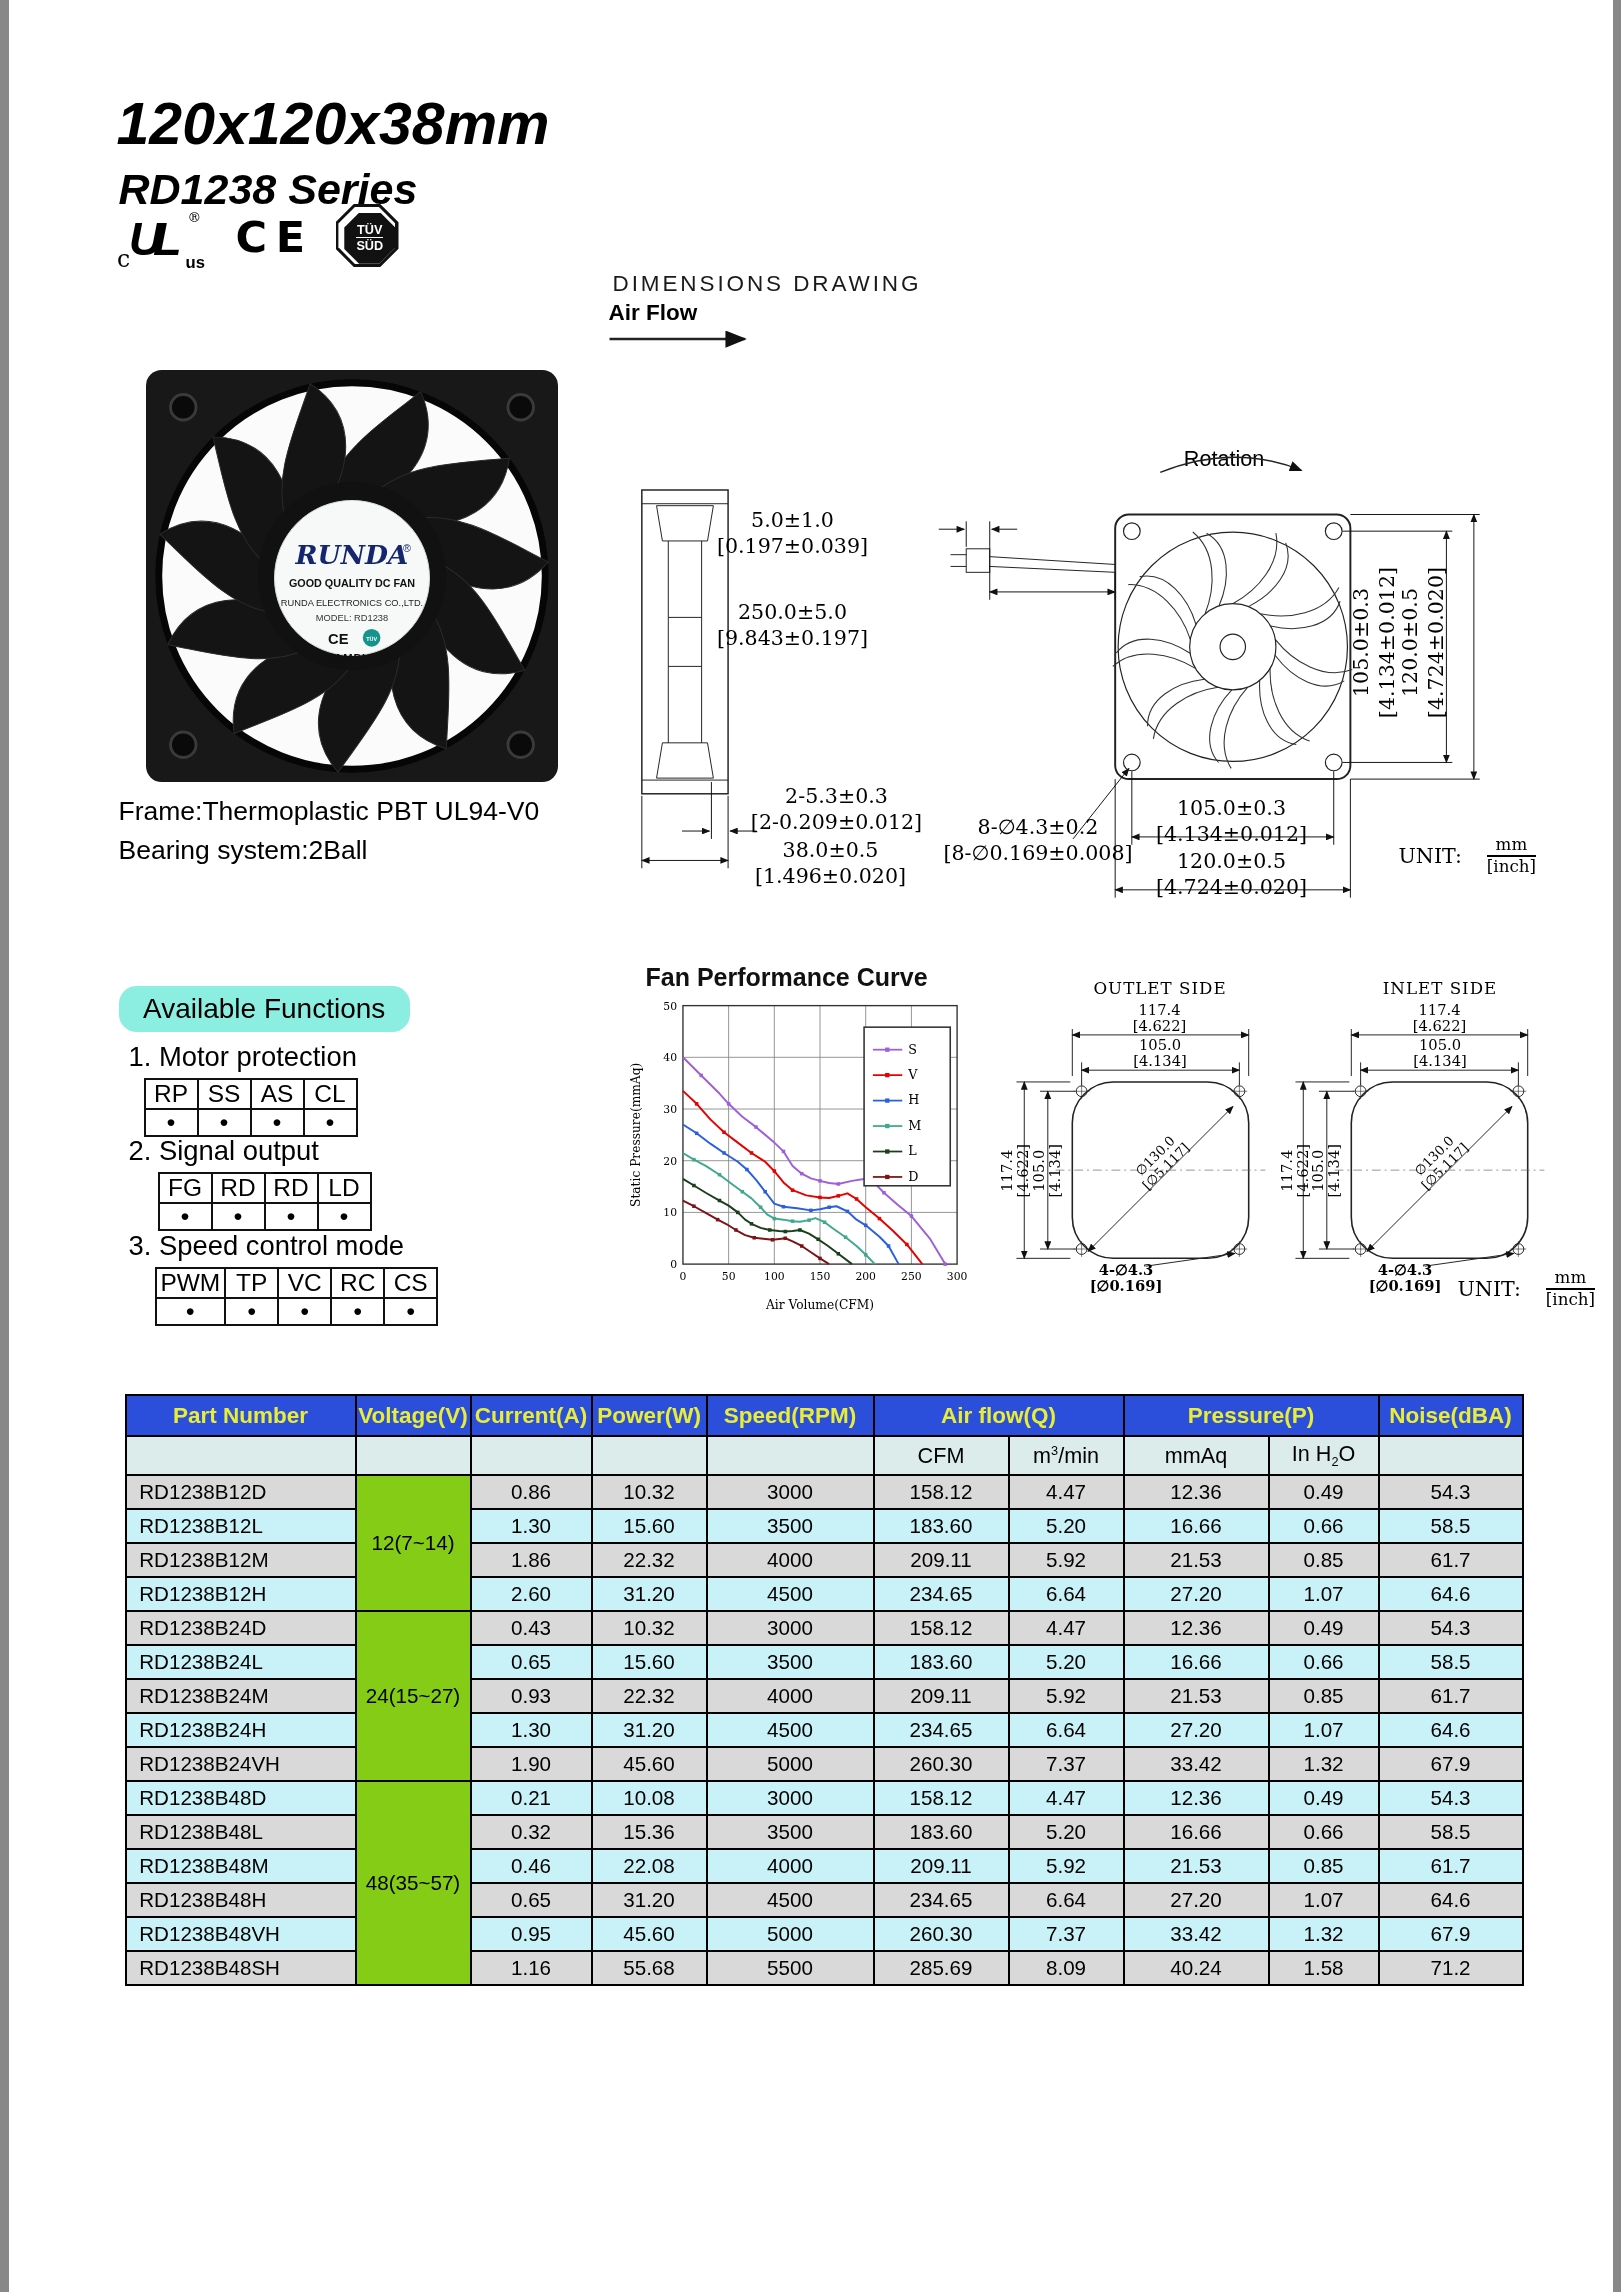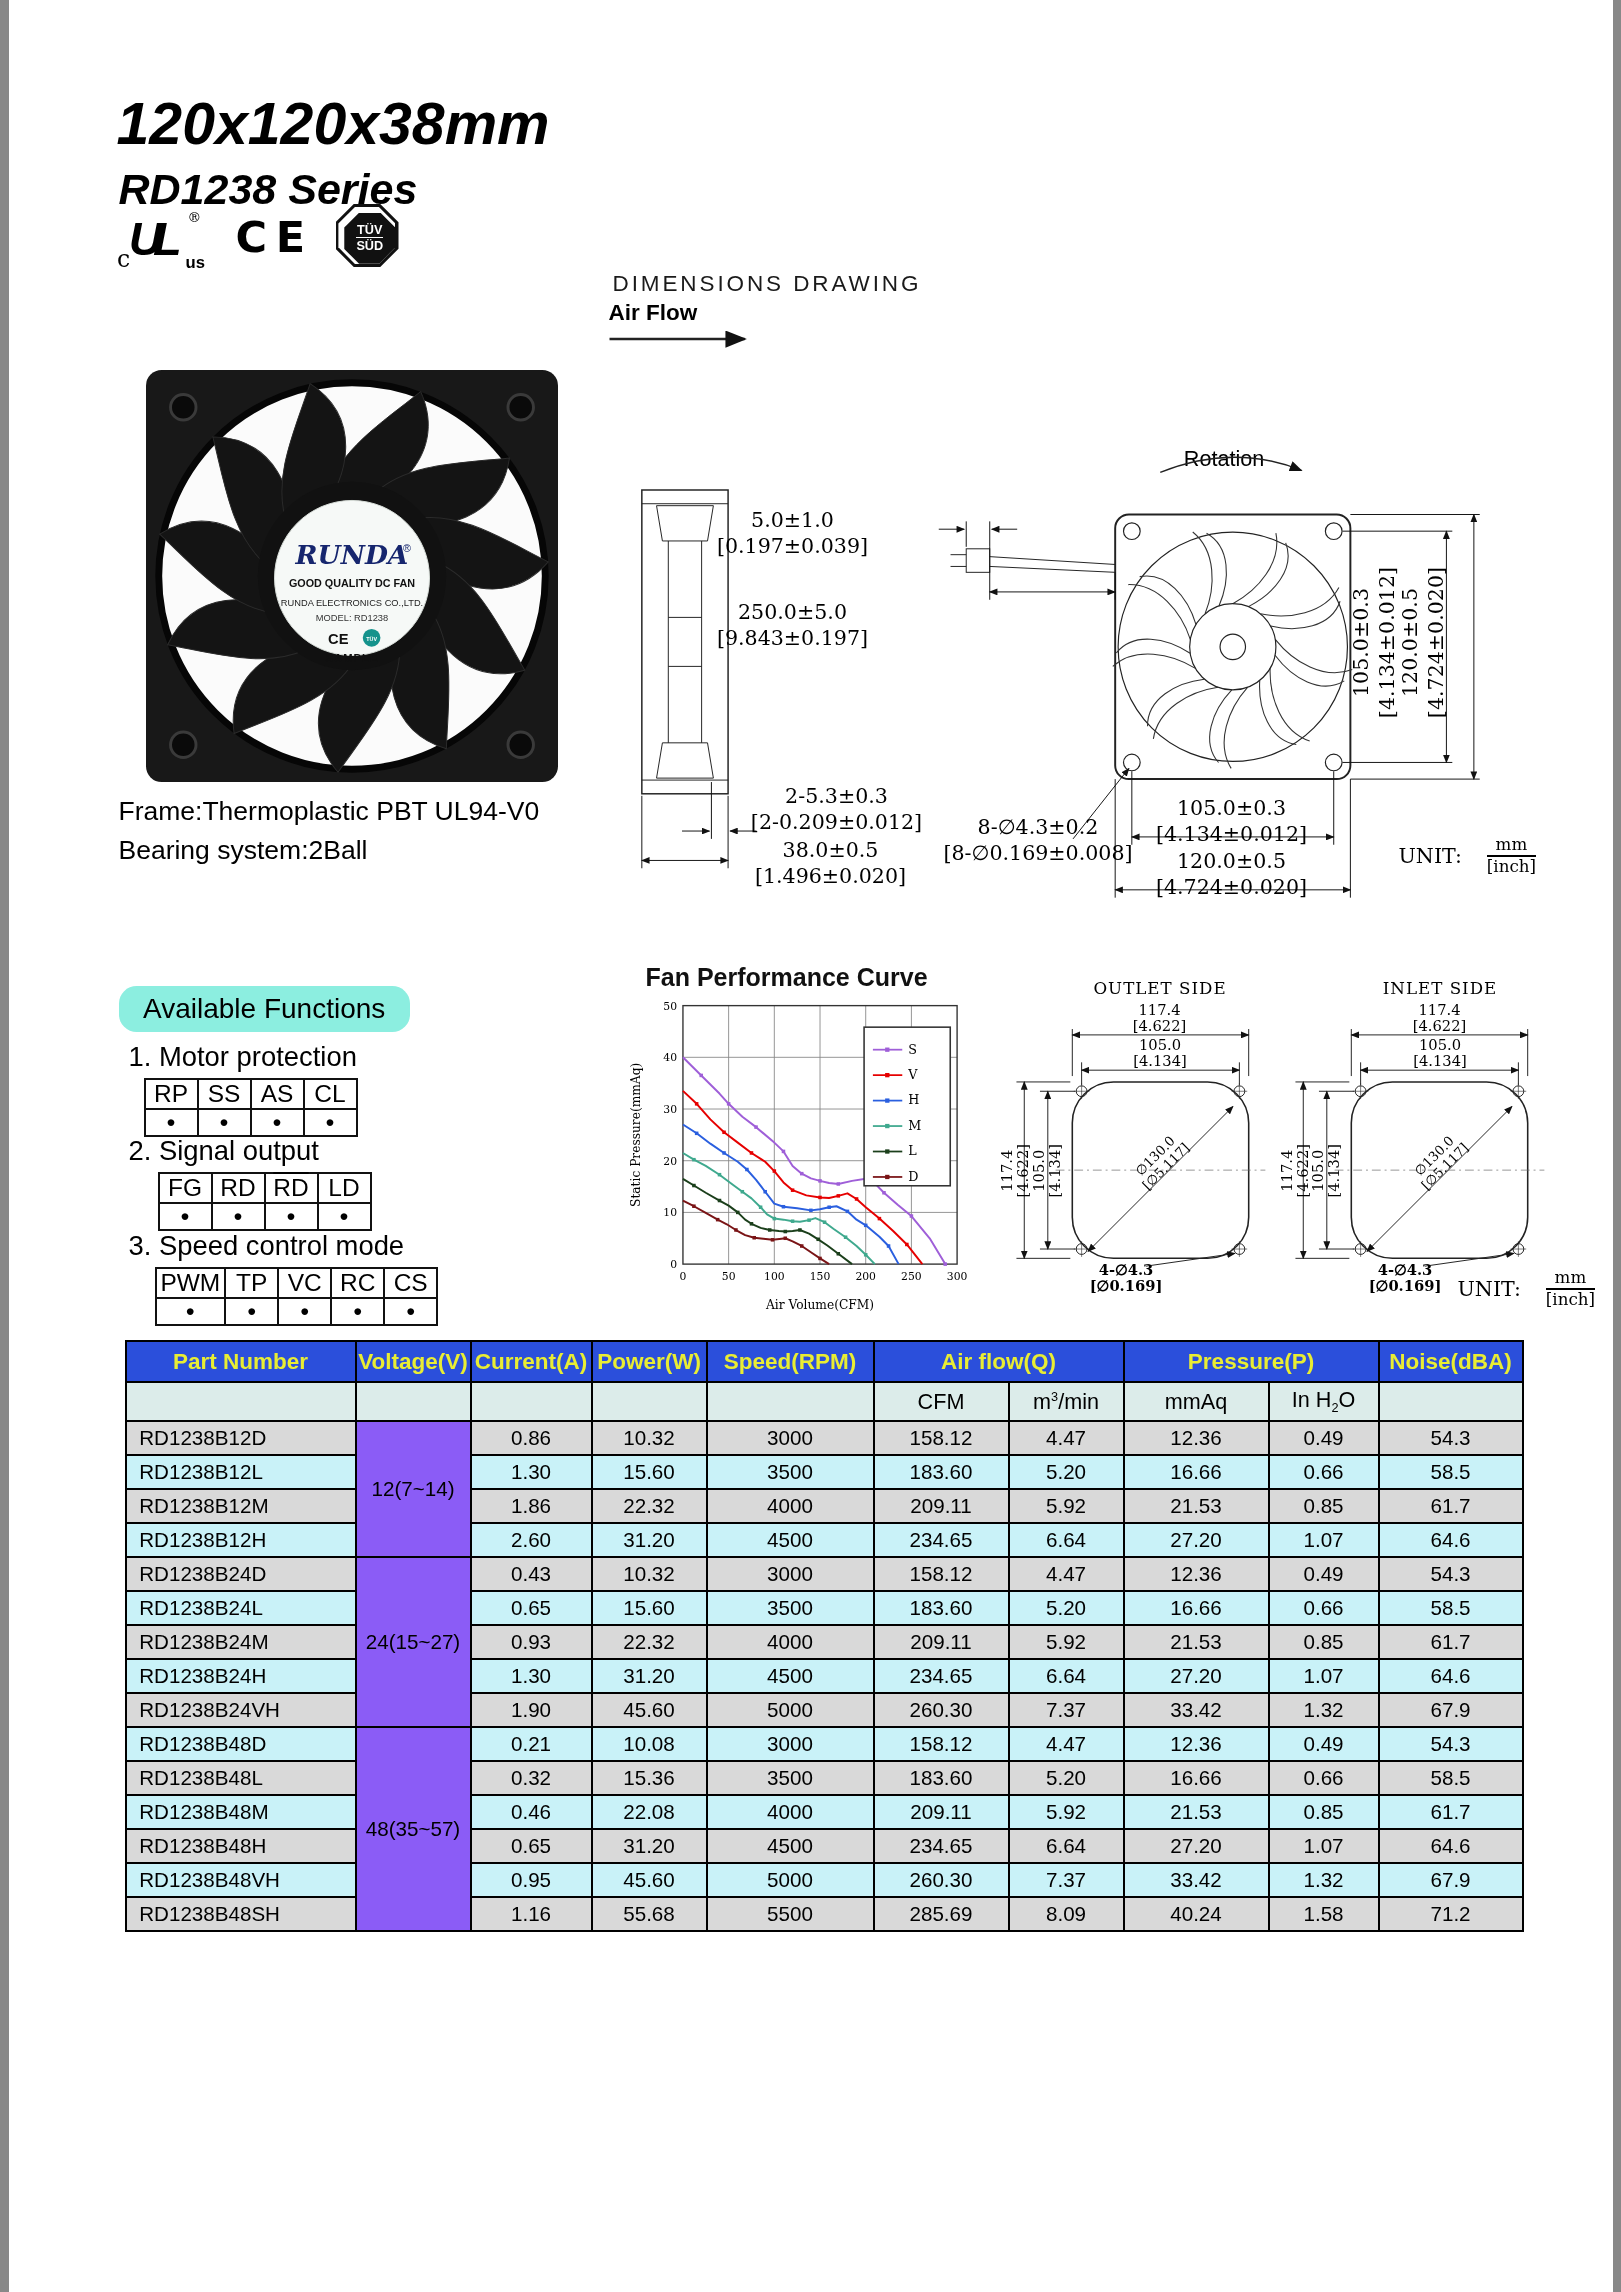--- a/index.html
+++ b/index.html
@@ -39,27 +39,27 @@
   .spec-line{font-size:26.5px;line-height:39px;color:#000;}
   .pill{left:110px;top:986px;background:var(--pill-bg);border-radius:17.6px;padding:6.9px 24.5px;font-size:28px;color:#000;}
   .fn-heading{position:absolute;font-size:27.4px;color:#000;}
   .fn-table{position:absolute;border-collapse:collapse;}
   .fn-table td{border:2.5px solid #111;min-width:53px;height:28px;text-align:center;font-size:24.5px;padding:0 3.9px;color:#000;}
   .fn-table tr.fn-dots td{font-size:15.7px;height:26.5px;}
   .chart-title{left:637px;top:963px;width:333px;text-align:left;font-size:25px;font-weight:600;color:#111;}
   svg text.tick{font:11px "DejaVu Serif",serif;fill:#000;}
   svg text.axis{font:12.5px "DejaVu Serif",serif;fill:#000;}
   svg text.leg{font:13px "DejaVu Serif",serif;fill:#000;}
-  .spec-table{left:116px;top:1340px;border-collapse:collapse;table-layout:fixed;width:1396px;border:2.9px solid #000;}
+  .spec-table{left:116px;top:1394px;border-collapse:collapse;table-layout:fixed;width:1396px;border:2.9px solid #000;}
   .spec-table th,.spec-table td{border:2px solid #000;text-align:center;overflow:hidden;color:#000;}
   .spec-table .h1 th{background:var(--header-blue);color:var(--header-yellow);font-size:22.5px;font-weight:bold;height:41px;}
   .spec-table .h2 td{background:var(--subheader-bg);font-size:21.6px;height:39px;}
   .spec-table tbody td{font-size:20.6px;height:34px;}
   .spec-table td.pn{text-align:left;padding-left:12.7px;}
-  .spec-table td.volt{background:#8b5cf6;}
+  .spec-table td.volt{background:#84cc16;}
   .spec-table td.gray{background:var(--row-gray);}
   .spec-table td.cyan{background:var(--row-cyan);}
   .spec-table tr.group-start td{border-top:2.9px solid #000;}
   sup{font-size:12.7px;} sub{font-size:12.7px;}
 </style>
 </head>
 <body>
 
 <div id="page">
 

